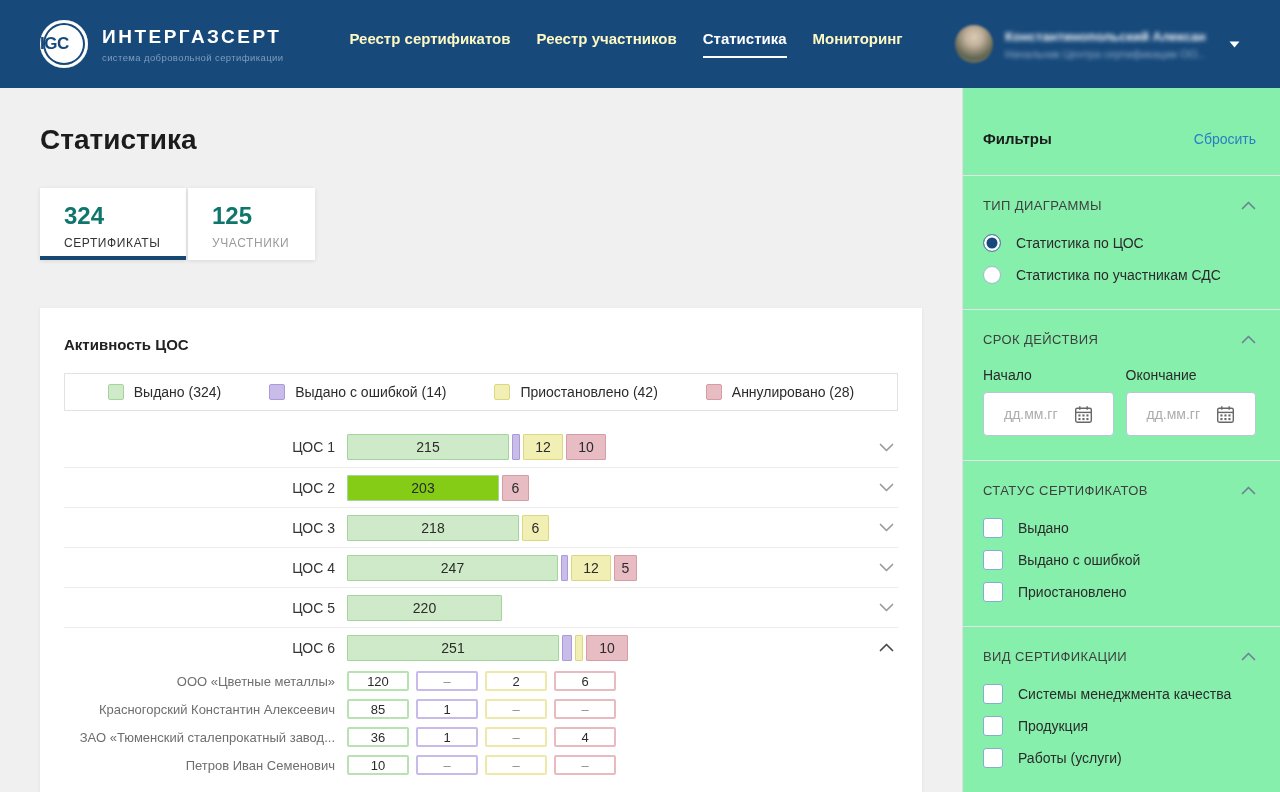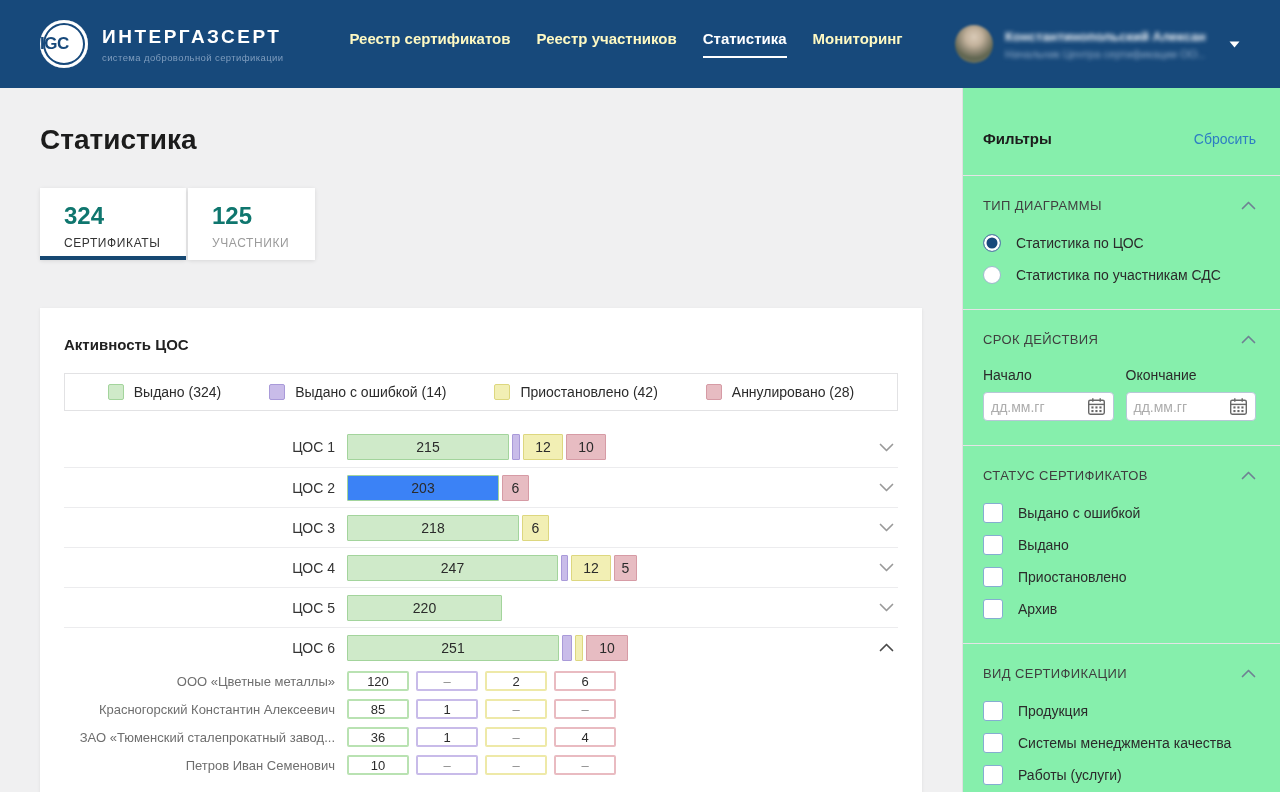--- a/index.html
+++ b/index.html
@@ -74,21 +74,21 @@
   .f-chevron { color:#6F8193; display:flex; }
   .opt { display:flex; align-items:center; gap:15px; margin-bottom:12px; min-height:20px; cursor:pointer; }
   .opt:last-child { margin-bottom:0; }
   .opt-label { font-size:14px; color:#2B2B2B; }
   .radio { width:18px; height:18px; border-radius:50%; border:1px solid #9FB8CE; background:#fff; flex:0 0 auto; }
   .radio.checked { background:#17497B; border-color:#5E87AD; box-shadow:inset 0 0 0 2.5px #fff; }
   .checkbox { width:20px; height:20px; border-radius:3px; border:1.5px solid #85ADD1; background:#fff; flex:0 0 auto; }
   .dates { display:flex; gap:12px; }
   .date-field { flex:1; }
   .date-label { font-size:14px; color:#2B2B2B; margin-bottom:9px; }
-  .date-input { height:29px; background:#fff; border:1px solid #B7C7D7; border-radius:4px; display:flex; align-items:center; justify-content:space-between; padding:0 7px; cursor:text; }
+  .date-input { height:44px; background:#fff; border:1px solid #B7C7D7; border-radius:4px; display:flex; align-items:center; justify-content:space-between; padding:0 20px; cursor:text; }
   .date-ph { font-size:14px; color:#ADADAD; }
 </style>
 </head>
 <body>
 
 <div class="app">
   <header class="navbar">
     <div class="logo">
       <div class="logo-circle">
           <span>IGC</span>
@@ -164,21 +164,21 @@
               </div>
               <span class="row-chevron">
                 <svg width="15" height="9" viewBox="0 0 15 9" fill="none">
                   <path d="M1.5 1.5l6 6 6-6" stroke="currentColor" stroke-width="1.7" stroke-linecap="round" stroke-linejoin="round"></path>
                 </svg>
               </span>
             </div>
             <div class="bar-row bordered">
               <span class="row-label">ЦОС 2</span>
               <div class="bar">
-                <div class="seg" style="width: 152px; background: #3b82f6; border-color: rgb(163, 212, 156);">203</div>
+                <div class="seg" style="width: 152px; background: #84cc16; border-color: rgb(163, 212, 156);">203</div>
                 <div class="seg" style="width: 27px; background: rgb(231, 188, 194); border-color: rgb(214, 155, 165);">6</div>
               </div>
               <span class="row-chevron">
                 <svg width="15" height="9" viewBox="0 0 15 9" fill="none">
                   <path d="M1.5 1.5l6 6 6-6" stroke="currentColor" stroke-width="1.7" stroke-linecap="round" stroke-linejoin="round"></path>
                 </svg>
               </span>
             </div>
             <div class="bar-row bordered">
               <span class="row-label">ЦОС 3</span>
@@ -385,51 +385,47 @@
             <div class="f-head">
               <span class="f-head-title">СТАТУС СЕРТИФИКАТОВ</span>
               <span class="f-chevron">
                 <svg width="15" height="9" viewBox="0 0 15 9" fill="none">
                   <path d="M1.5 7.5l6-6 6 6" stroke="currentColor" stroke-width="1.7" stroke-linecap="round" stroke-linejoin="round"></path>
                 </svg>
               </span>
             </div>
             <label class="opt">
               <span class="checkbox"></span>
+              <span class="opt-label">Выдано</span>
+            </label>
+            <label class="opt">
+              <span class="checkbox"></span>
               <span class="opt-label">Выдано с ошибкой</span>
             </label>
             <label class="opt">
               <span class="checkbox"></span>
-              <span class="opt-label">Выдано</span>
-            </label>
-            <label class="opt">
-              <span class="checkbox"></span>
               <span class="opt-label">Приостановлено</span>
-            </label>
-            <label class="opt">
-              <span class="checkbox"></span>
-              <span class="opt-label">Архив</span>
             </label>
           </div>
           <div class="f-section">
             <div class="f-head">
               <span class="f-head-title">ВИД СЕРТИФИКАЦИИ</span>
               <span class="f-chevron">
                 <svg width="15" height="9" viewBox="0 0 15 9" fill="none">
                   <path d="M1.5 7.5l6-6 6 6" stroke="currentColor" stroke-width="1.7" stroke-linecap="round" stroke-linejoin="round"></path>
                 </svg>
               </span>
             </div>
             <label class="opt">
               <span class="checkbox"></span>
+              <span class="opt-label">Системы менеджмента качества</span>
+            </label>
+            <label class="opt">
+              <span class="checkbox"></span>
               <span class="opt-label">Продукция</span>
-            </label>
-            <label class="opt">
-              <span class="checkbox"></span>
-              <span class="opt-label">Системы менеджмента качества</span>
             </label>
             <label class="opt">
               <span class="checkbox"></span>
               <span class="opt-label">Работы (услуги)</span>
             </label>
           </div>
         </div>
     </aside>
   </div>
 </div>

